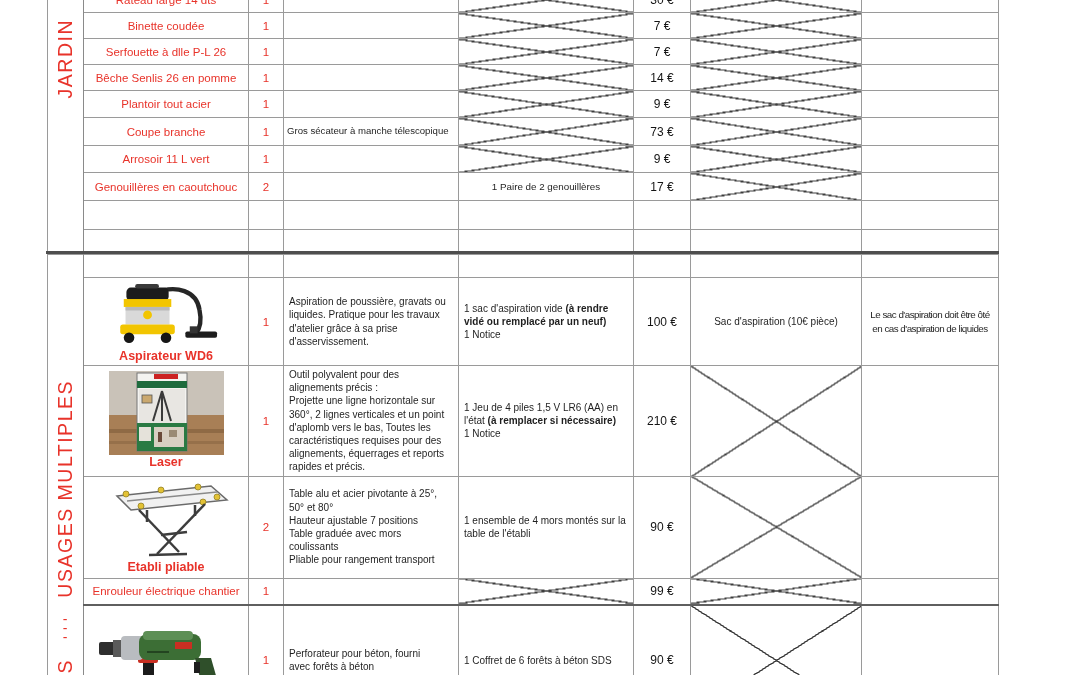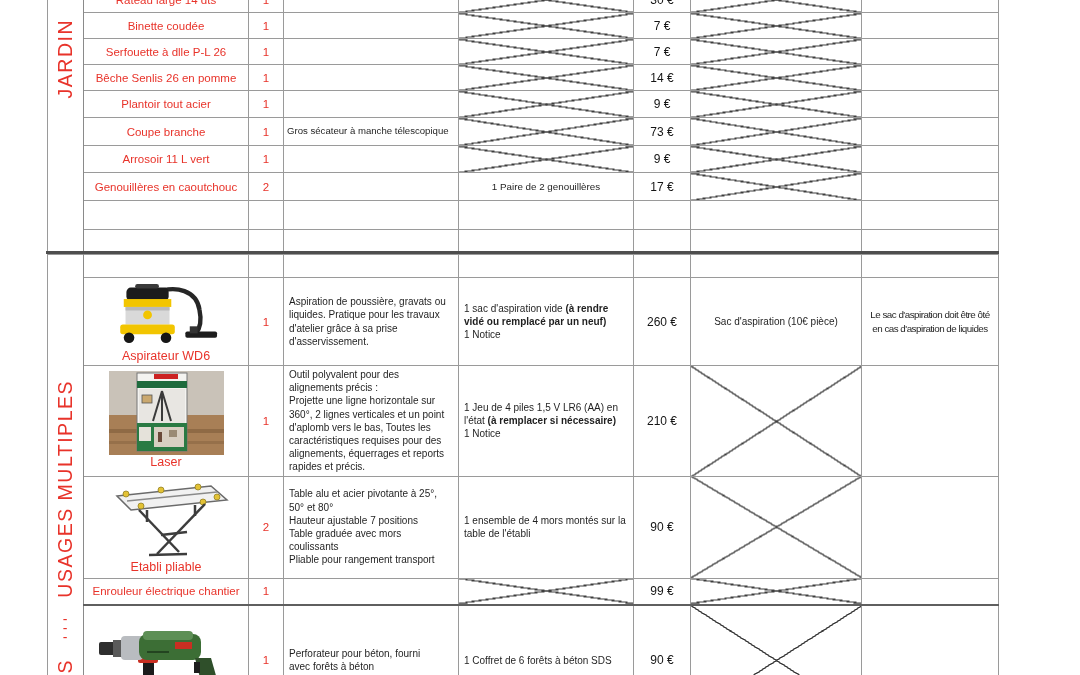--- a/index.html
+++ b/index.html
@@ -17,21 +17,21 @@
   .acc-center{text-align:center;font-size:9.8px;}
   .price{text-align:center;font-size:12px;color:#141414;}
   .mid-text{text-align:center;font-size:10px;}
   .note-cell{font-weight:normal;font-size:9.8px;letter-spacing:-0.5px;text-align:center;
              padding:2px 3px;line-height:1.35;white-space:pre-line;}
   .cross{background-image:
      linear-gradient(to top right, transparent calc(50% - 0.7px), #3d3d3d calc(50% - 0.7px), #3d3d3d calc(50% + 0.7px), transparent calc(50% + 0.7px)),
      linear-gradient(to bottom right, transparent calc(50% - 0.7px), #3d3d3d calc(50% - 0.7px), #3d3d3d calc(50% + 0.7px), transparent calc(50% + 0.7px));}
   .img-cell{text-align:center;padding:1px;}
   .img-wrap{display:flex;flex-direction:column;align-items:center;justify-content:flex-end;gap:1px;}
-  .caption{color:#e8332a;font-size:12.5px;line-height:1.1;}
+  .caption{color:#e8332a;font-size:12.5px;line-height:1.1;font-weight:bold;}
   #section-divider{position:absolute;left:46px;top:251px;width:953px;height:3px;background:#4e4e4e;}
   .thick-top td{border-top:2px solid #5f5f5f;}
   .vlabel-box{position:absolute;left:47px;width:36px;display:flex;flex-direction:column;
               align-items:center;z-index:5;pointer-events:none;}
   #jardin-label-box{top:8px;height:102px;justify-content:center;}
   #usages-label-box{top:380px;height:320px;justify-content:space-between;}
   .vtext{writing-mode:vertical-rl;transform:rotate(180deg);color:#e8332a;
          font-size:19.5px;letter-spacing:1.5px;white-space:nowrap;}
   .vdash{color:#e8332a;font-size:14px;line-height:9px;text-align:center;}
 </style>
@@ -188,21 +188,21 @@
               <circle cx="75" cy="66" r="6" fill="#161616"></circle>
               <circle cx="54" cy="40" r="5" fill="#f2c500"></circle>
             </svg>
             <div class="caption">Aspirateur WD6</div>
           </div>
         </td>
         <td class="qty">1</td>
         <td class="desc">Aspiration de poussière, gravats ou liquides. Pratique pour les travaux d'atelier grâce à sa prise d'asservissement.</td>
         <td class="desc"><span>1 sac d'aspiration vide </span><b>(à rendre vidé ou remplacé par un neuf)</b><span>
 1 Notice</span></td>
-        <td class="price">260 €</td>
+        <td class="price">100 €</td>
         <td class="mid-text">Sac d'aspiration (10€ pièce)</td>
         <td class="note-cell">Le sac d'aspiration doit être ôté
 en cas d'aspiration de liquides</td>
       </tr>
 
       <tr style="height:105px">
         <td class="img-cell">
           <div class="img-wrap">
             <svg width="115" height="84" viewBox="0 0 115 84">
               <rect width="115" height="84" fill="#c9c2b8"></rect>

